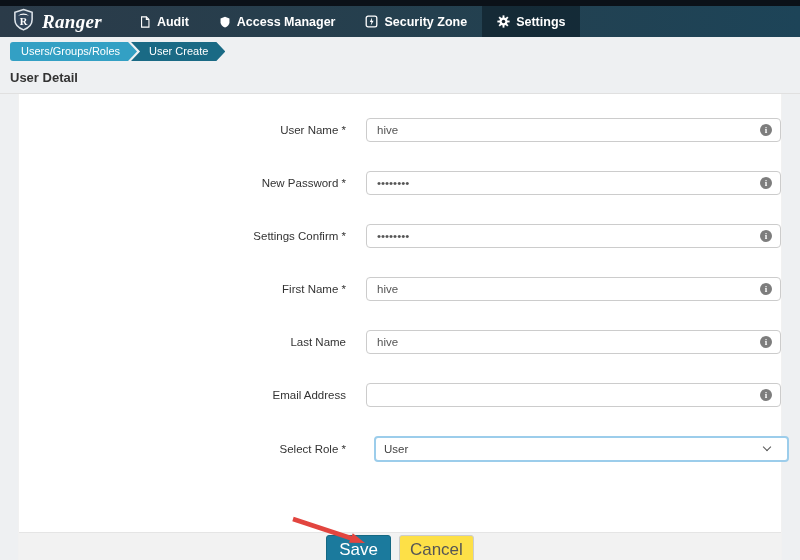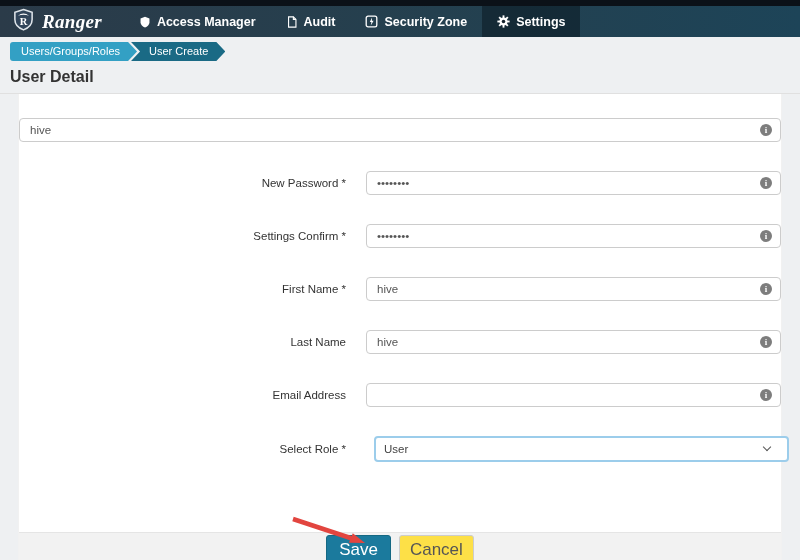--- a/index.html
+++ b/index.html
@@ -47,21 +47,21 @@
   .crumb-last {
     background:#1a6a85;
     margin-left:-6px;
     padding:0 17px 0 18px;
     clip-path:polygon(0 0, calc(100% - 9px) 0, 100% 50%, calc(100% - 9px) 100%, 0 100%, 9px 50%);
     z-index:1;
   }
 
   
   .page-title-bar { padding:4px 10px 7px; border-bottom:1px solid #e0e0e0; }
-  .page-title { font-size:16px; font-weight:bold; color:#333; }
+  .page-title { font-size:13px; font-weight:bold; color:#333; }
 
   
   .panel {
     margin:0 18px; background:#fff; height:472px;
     display:flex; flex-direction:column;
     border-left:1px solid #f1f1f1; border-right:1px solid #f1f1f1;
   }
   .form-area { padding-top:24px; flex:1; }
   .form-row { display:flex; align-items:center; margin-bottom:29px; }
   .form-label {
@@ -126,34 +126,34 @@
         <text x="12" y="18" font-size="11" font-family="Liberation Serif, serif" font-weight="bold" fill="#ffffff" text-anchor="middle">R</text>
         <path d="M6.2 8 Q12 3.6 17.8 8 Q12 6.2 6.2 8 Z" fill="#ffffff"></path>
       </svg>
     </span>
     <span class="brand-name">Ranger</span>
   </div>
 
   <div class="nav-item">
     <span>
       <svg viewBox="0 0 14 14" width="12" height="12">
-          <path d="M7 0.8 L12.2 2.8 V7.2 C12.2 10.4 9.8 12.4 7 13.4 C4.2 12.4 1.8 10.4 1.8 7.2 V2.8 Z" fill="#ffffff"></path>
-        </svg>
-    </span>
-    <span>Access Manager</span>
-  </div>
-
-  <div class="nav-item">
-    <span>
-      <svg viewBox="0 0 14 14" width="12" height="12">
           <path d="M3 1 H8.6 L11.6 4 V13 H3 Z" fill="none" stroke="#ffffff" stroke-width="1.3"></path>
           <path d="M8.6 1 V4 H11.6" fill="none" stroke="#ffffff" stroke-width="1.3"></path>
         </svg>
     </span>
     <span>Audit</span>
+  </div>
+
+  <div class="nav-item">
+    <span>
+      <svg viewBox="0 0 14 14" width="12" height="12">
+          <path d="M7 0.8 L12.2 2.8 V7.2 C12.2 10.4 9.8 12.4 7 13.4 C4.2 12.4 1.8 10.4 1.8 7.2 V2.8 Z" fill="#ffffff"></path>
+        </svg>
+    </span>
+    <span>Access Manager</span>
   </div>
 
   <div class="nav-item">
     <span>
       <svg viewBox="0 0 14 14" width="13" height="13">
           <rect x="1.3" y="1.3" width="11.4" height="11.4" rx="2" fill="none" stroke="#ffffff" stroke-width="1.4"></rect>
           <path d="M7.6 2.8 L5.2 7.6 H6.9 L6.2 11.2 L9.3 6.2 H7.4 Z" fill="#ffffff"></path>
         </svg>
     </span>
     <span>Security Zone</span>
@@ -186,20 +186,21 @@
 </div>
 
 <div class="page-title-bar">
   <span class="page-title">User Detail</span>
 </div>
 
 <div class="panel">
   <div class="form-area">
 
     <div class="form-row">
+      <label class="form-label">User Name *</label>
       <div class="input-wrap">
         <input class="text-field" type="text" value="hive" style="">
         <span class="info-badge">i</span>
       </div>
     </div>
 
     <div class="form-row">
       <label class="form-label">New Password *</label>
       <div class="input-wrap">
         <input class="text-field" type="text" value="••••••••" style="">

